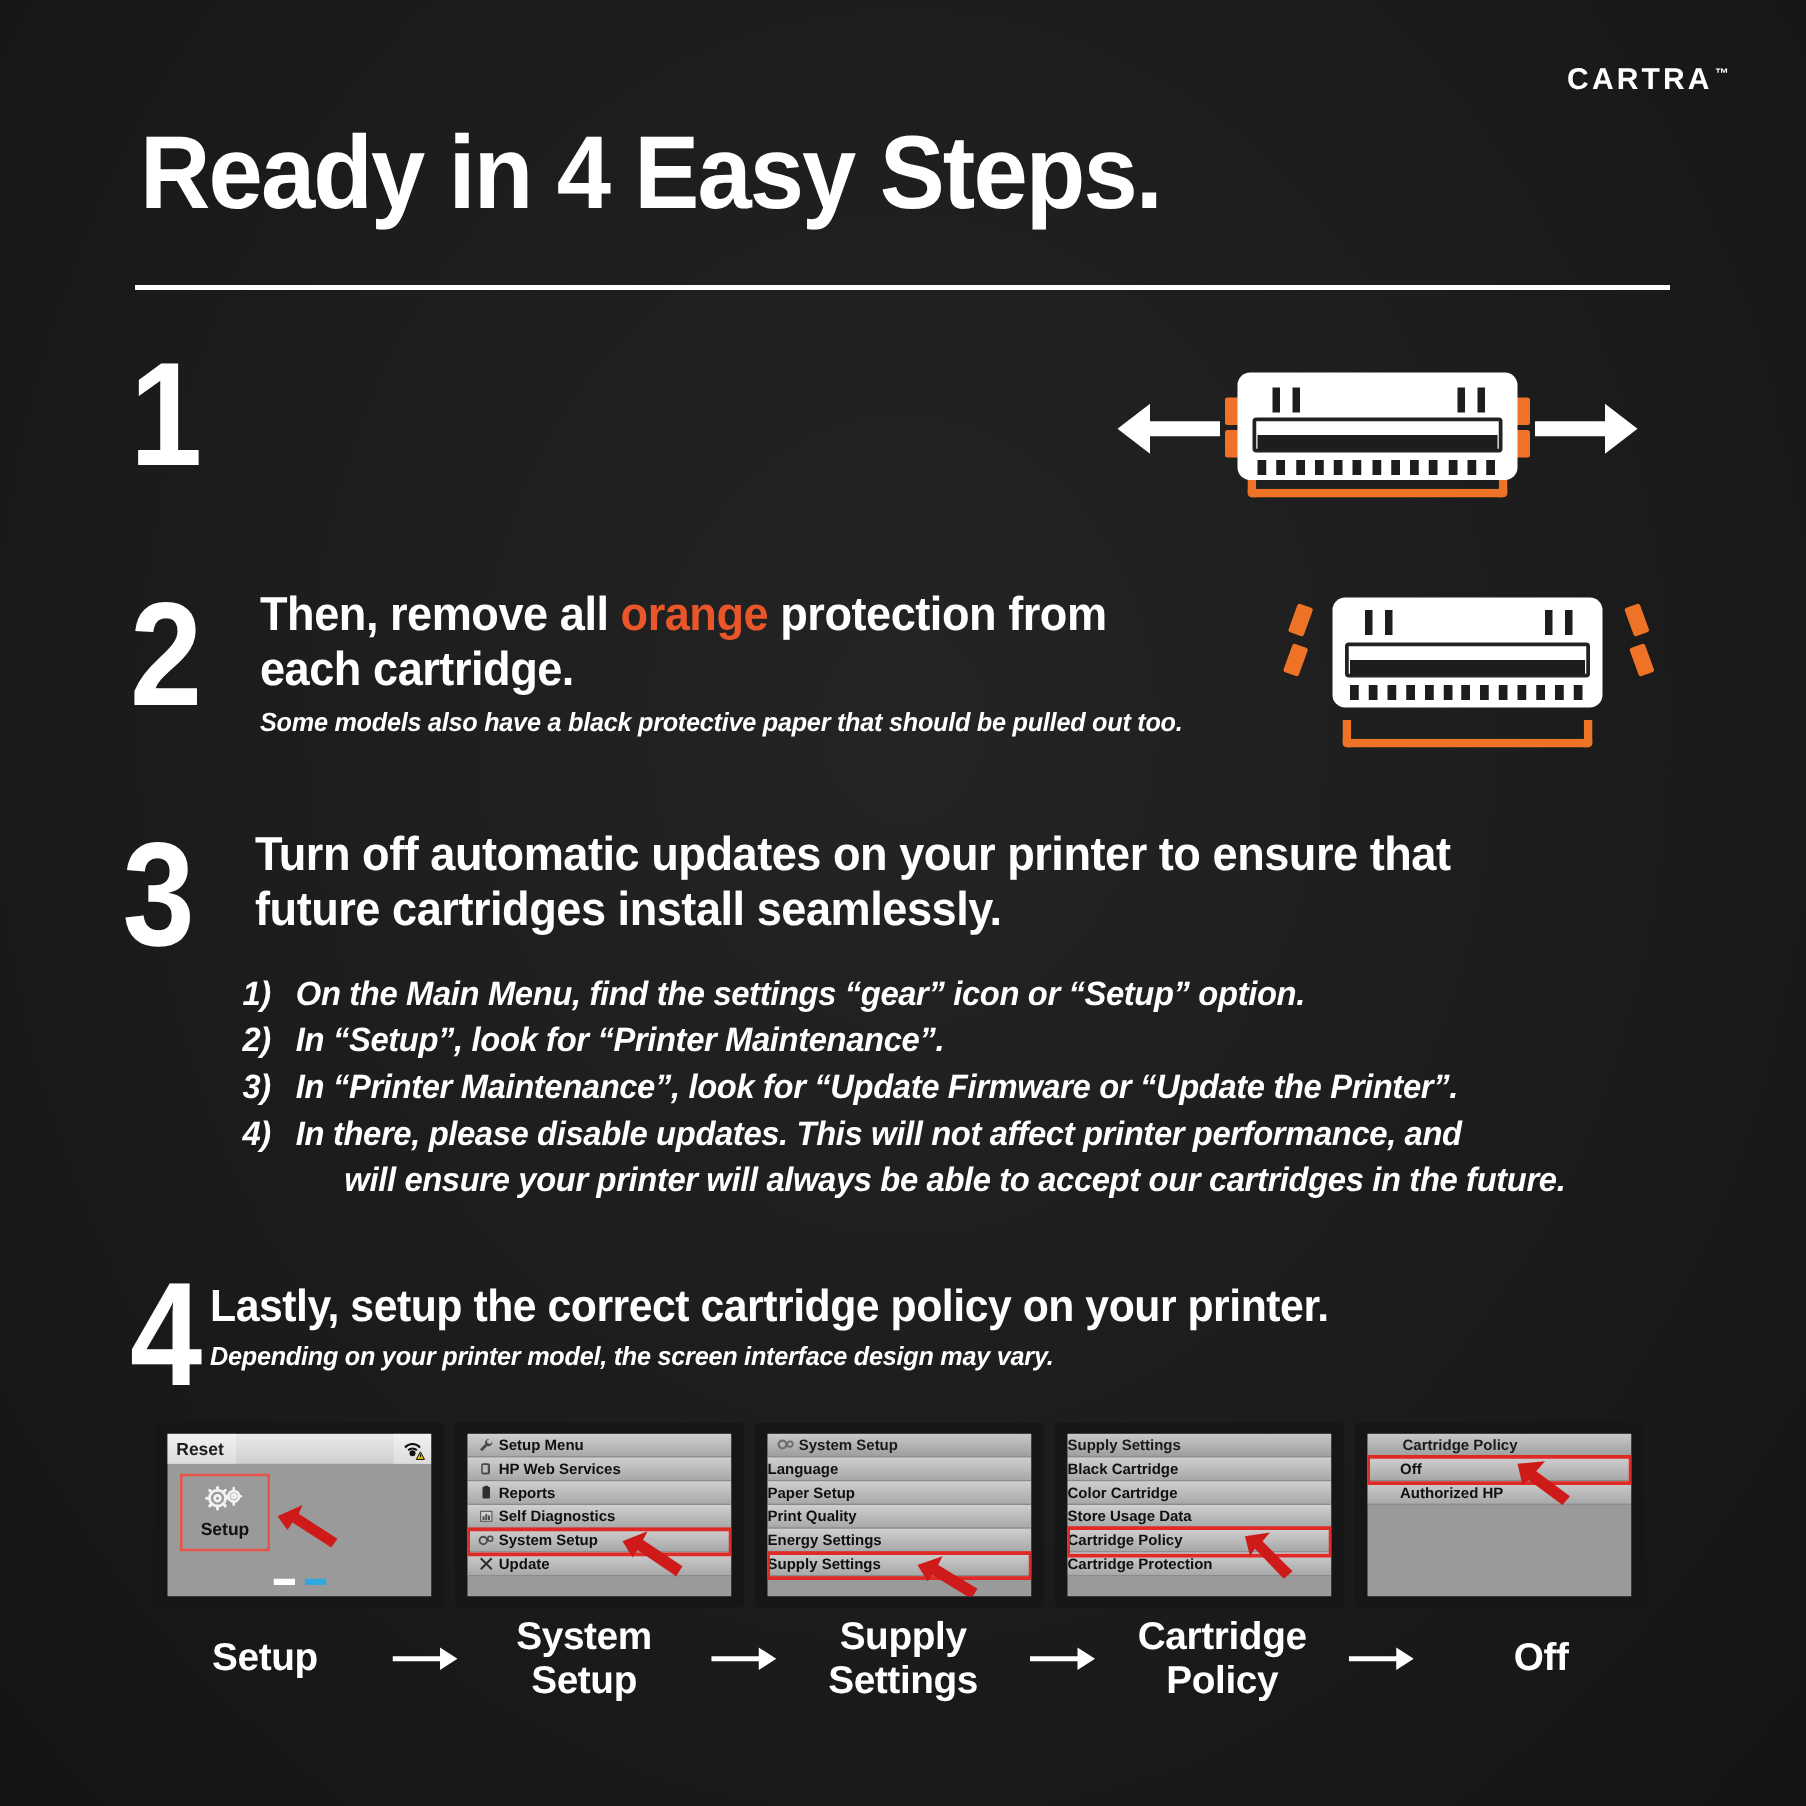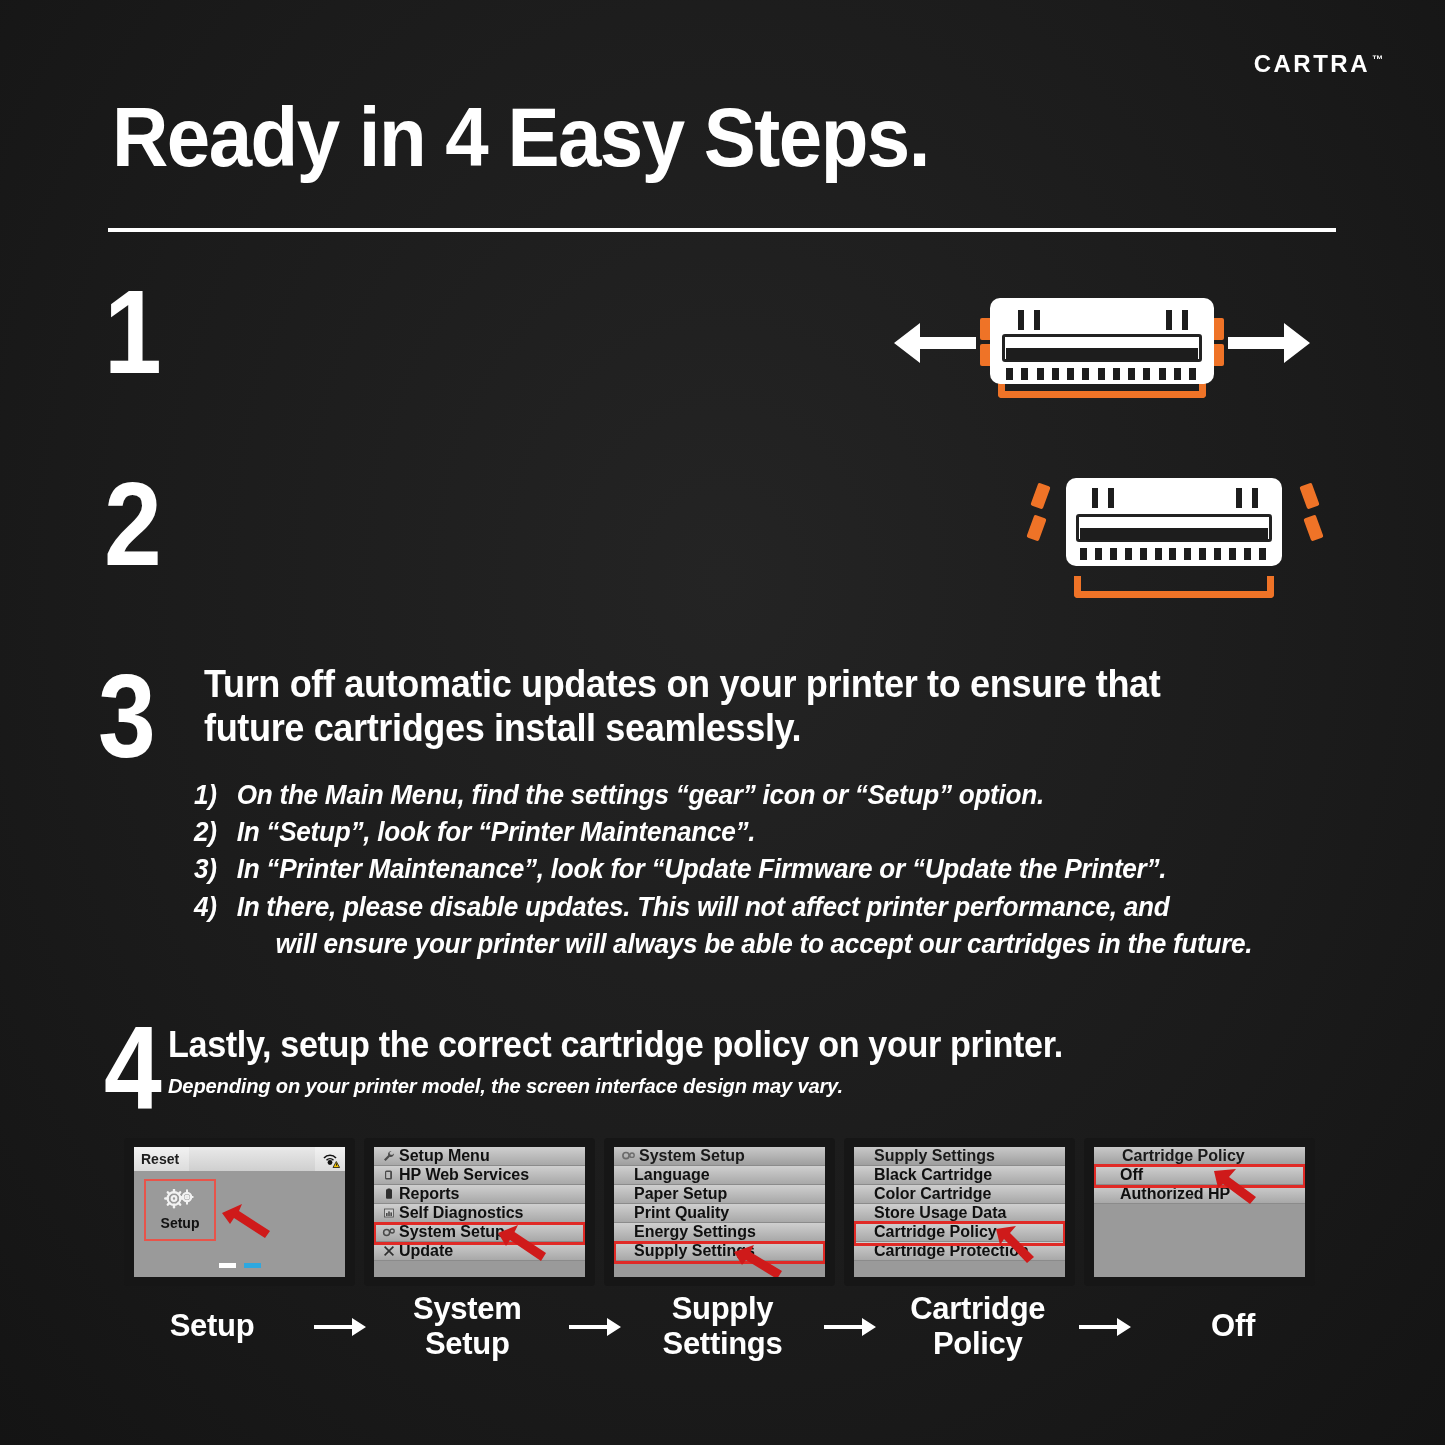--- a/index.html
+++ b/index.html
@@ -152,28 +152,28 @@
   }
   .p1-setup-label { font-size: 14px; font-weight: 600; color: #111; margin-top: 2px; }
   .p1-dots { position: absolute; left: 0; bottom: 9px; width: 100%; display: flex; justify-content: center; gap: 8px; }
   .p1-dots i { display: block; width: 17px; height: 5px; background: #ffffff; }
   .p1-dots i.on { background: #2ea8e0; }
 
   
   .menu-list { position: absolute; left: 0; top: 0; width: 100%; }
   .menu-row {
     height: 19px; display: flex; align-items: center;
-    padding-left: 5px; font-size: 16px; font-weight: 600; color: #101010;
+    padding-left: 5px; font-size: 12px; font-weight: 600; color: #101010;
     background: linear-gradient(180deg,#cfcfcf 0%,#a8a8a8 100%);
     border-bottom: 1px solid #8b8b8b;
     white-space: nowrap;
   }
   .menu-row.hdr { font-weight: 700; color: #1a1a1a; background: linear-gradient(180deg,#c9c9c9 0%,#9e9e9e 100%); }
   .menu-row .mi { width: 20px; flex: 0 0 20px; display: flex; align-items: center; justify-content: center; }
-  .menu-row.indent { padding-left: 20px; }
+  .menu-row.indent { padding-left: 0; }
 
   .redbox {
     position: absolute; border: 3px solid #e02a26; pointer-events: none;
   }
   .redarrow { position: absolute; pointer-events: none; }
 
   
   #flow {
     position: absolute; left: 124px; top: 1292px; width: 1197px;
     display: flex; align-items: center; justify-content: space-between;
@@ -237,20 +237,29 @@
         <i></i>
         <i></i>
         <i></i>
         <i></i>
         <i></i>
     </div>
   </div>
 
   <div class="step" id="step2">
     <div class="step-num">2</div>
+    <div class="step-body">
+      <div class="step-head">
+        <div>
+          <span>Then, remove all </span><span class="hl-orange">orange</span><span> protection from</span>
+        </div>
+        <div>each cartridge.</div>
+      </div>
+      <div class="step-sub">Some models also have a black protective paper that should be pulled out too.</div>
+    </div>
   </div>
 
   <div class="cart-wrap" id="cart2">
 
     <div class="cart-flake" style="left:24px;top:18px;width:13px;height:24px;transform:rotate(20deg)"></div>
     <div class="cart-flake" style="left:20px;top:50px;width:13px;height:24px;transform:rotate(20deg)"></div>
 
     <div class="cart-flake" style="right:24px;top:18px;width:13px;height:24px;transform:rotate(-20deg)"></div>
     <div class="cart-flake" style="right:20px;top:50px;width:13px;height:24px;transform:rotate(-20deg)"></div>
 

